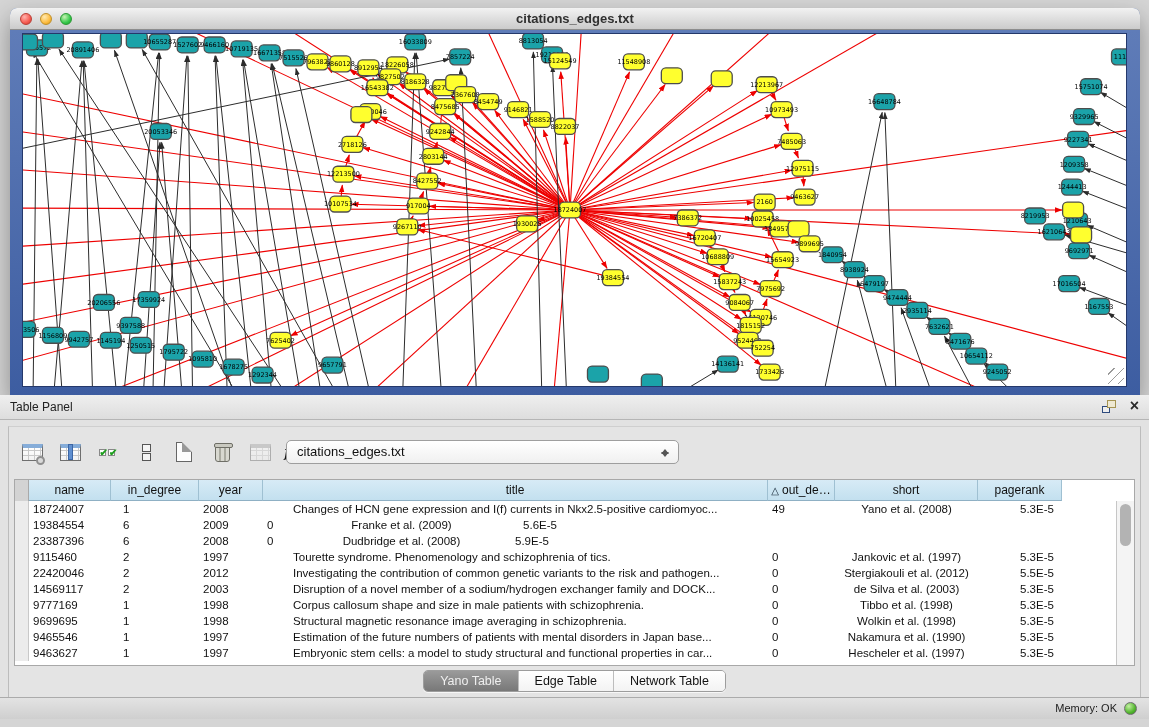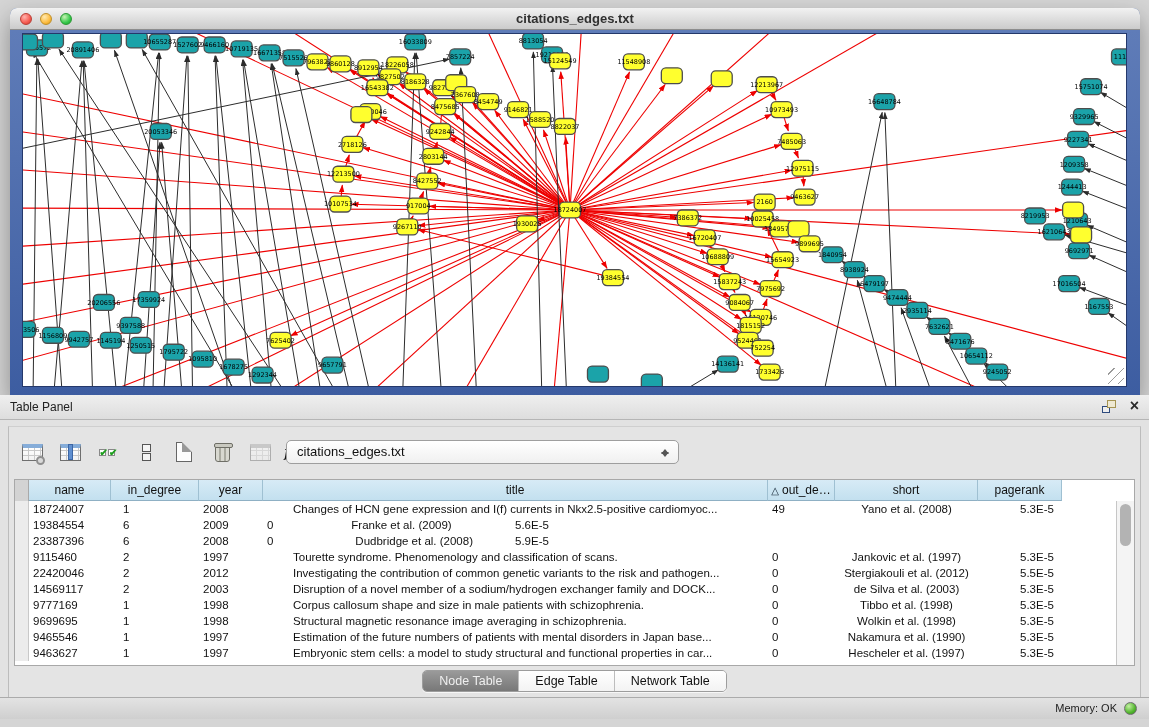--- a/index.html
+++ b/index.html
@@ -793,37 +793,37 @@
             <div class="td" style="width: 143px; text-align: center;">Yano et al. (2008)</div>
             <div class="td" style="width: 84px; padding-left: 42px;">5.3E-5</div>
           </div>
           <div class="tr">
             <div class="gutter-c"></div>
             <div class="td" style="width: 82px; padding-left: 4px;">19384554</div>
             <div class="td" style="width: 88px; padding-left: 12px;">6</div>
             <div class="td" style="width: 64px; padding-left: 4px;">2009</div>
             <div class="td" style="width: 67px; padding-left: 4px;">0</div>
             <div class="td" style="width: 143px; text-align: center;">Franke et al. (2009)</div>
-            <div class="td" style="width: 84px; padding-left: 42px;">5.6E-5</div>
+            <div class="td" style="width: 84px; padding-left: 42px; text-align: right;">5.6E-5</div>
           </div>
           <div class="tr">
             <div class="gutter-c"></div>
             <div class="td" style="width: 82px; padding-left: 4px;">23387396</div>
             <div class="td" style="width: 88px; padding-left: 12px;">6</div>
             <div class="td" style="width: 64px; padding-left: 4px;">2008</div>
             <div class="td" style="width: 67px; padding-left: 4px;">0</div>
-            <div class="td" style="width: 143px; text-align: right;">Dudbridge et al. (2008)</div>
+            <div class="td" style="width: 143px; text-align: center;">Dudbridge et al. (2008)</div>
             <div class="td" style="width: 84px; padding-left: 42px;">5.9E-5</div>
           </div>
           <div class="tr">
             <div class="gutter-c"></div>
             <div class="td" style="width: 82px; padding-left: 4px;">9115460</div>
             <div class="td" style="width: 88px; padding-left: 12px;">2</div>
             <div class="td" style="width: 64px; padding-left: 4px;">1997</div>
-            <div class="td" style="width: 505px; padding-left: 30px;">Tourette syndrome. Phenomenology and classification of scans.</div>
+            <div class="td" style="width: 505px; padding-left: 30px;">Tourette syndrome. Phenomenology and schizophrenia of tics.</div>
             <div class="td" style="width: 67px; padding-left: 4px;">0</div>
             <div class="td" style="width: 143px; text-align: center;">Jankovic et al. (1997)</div>
             <div class="td" style="width: 84px; padding-left: 42px;">5.3E-5</div>
           </div>
           <div class="tr">
             <div class="gutter-c"></div>
             <div class="td" style="width: 82px; padding-left: 4px;">22420046</div>
             <div class="td" style="width: 88px; padding-left: 12px;">2</div>
             <div class="td" style="width: 64px; padding-left: 4px;">2012</div>
             <div class="td" style="width: 505px; padding-left: 30px;">Investigating the contribution of common genetic variants to the risk and pathogen...</div>
@@ -882,21 +882,21 @@
             <div class="td" style="width: 84px; padding-left: 42px;">5.3E-5</div>
           </div>
         </div>
       <div class="vscroll">
         <div class="vthumb"></div>
       </div>
     </div>
 
     <div class="tabs-bar">
       <div class="seg">
-        <span class="tab selected">Node Table</span>
+        <span class="tab selected">Yano Table</span>
         <span class="tab">Edge Table</span>
         <span class="tab">Network Table</span>
       </div>
     </div>
   </div>
 </div>
 
 <div class="statusbar">
   <span class="mem-label">Memory: OK</span>
   <span class="led"></span>

